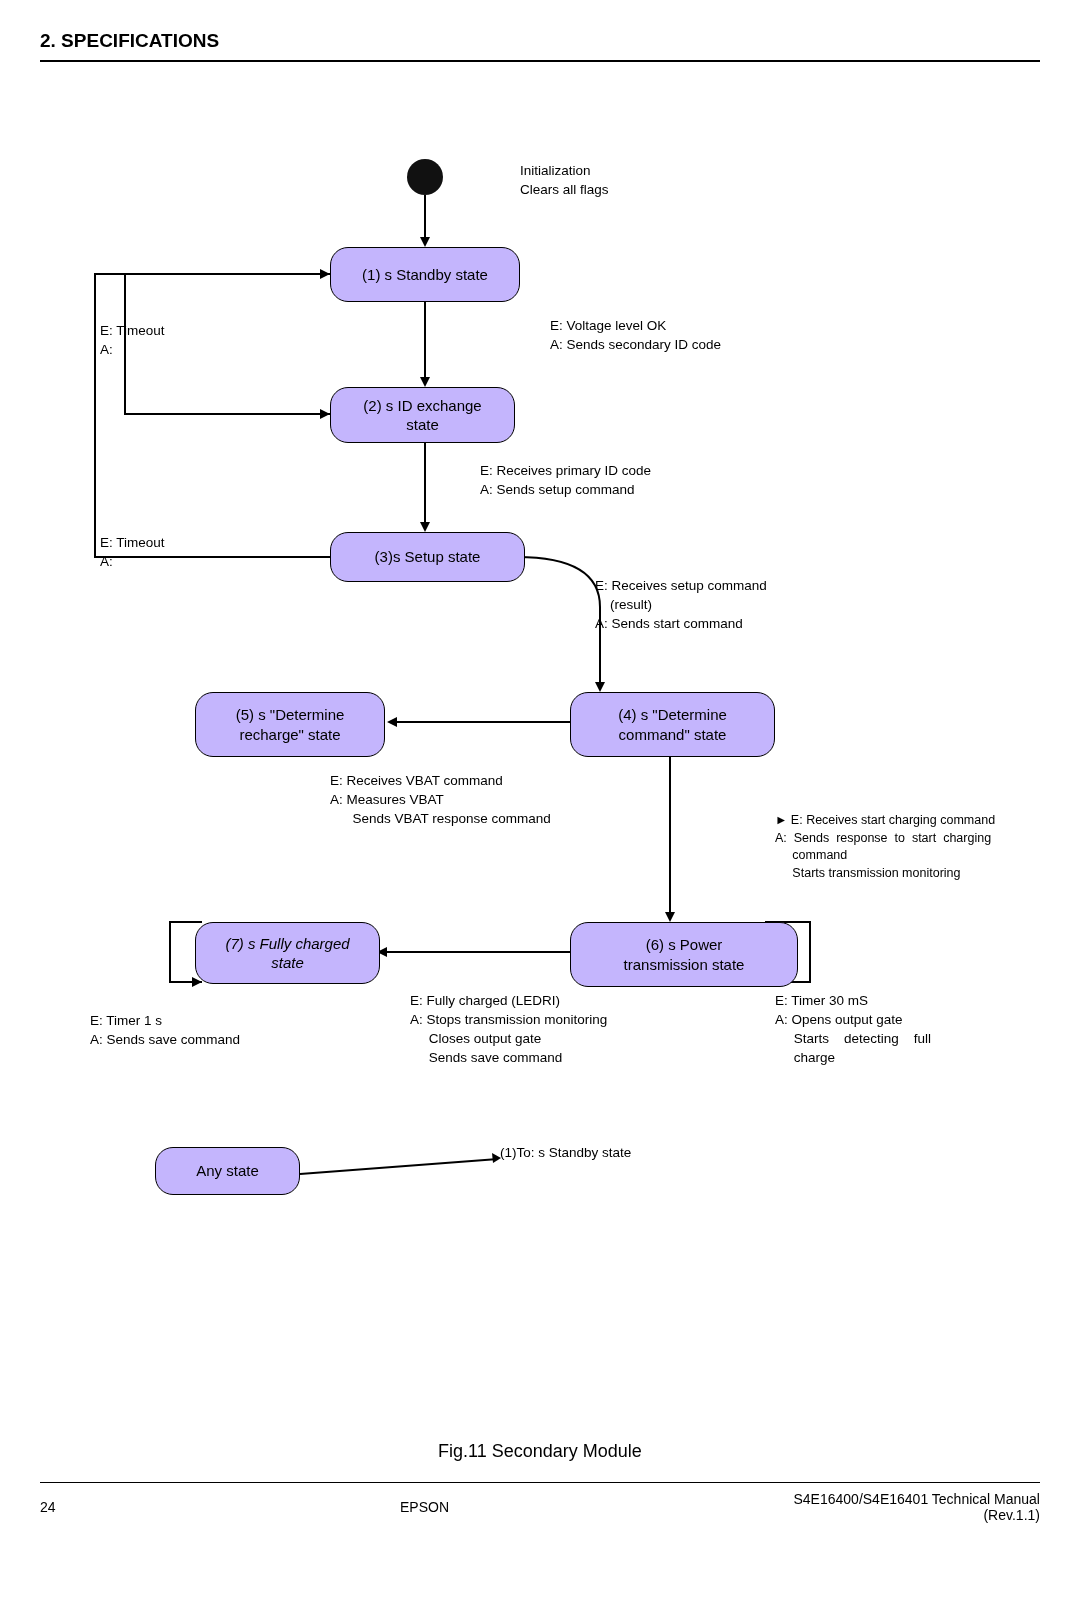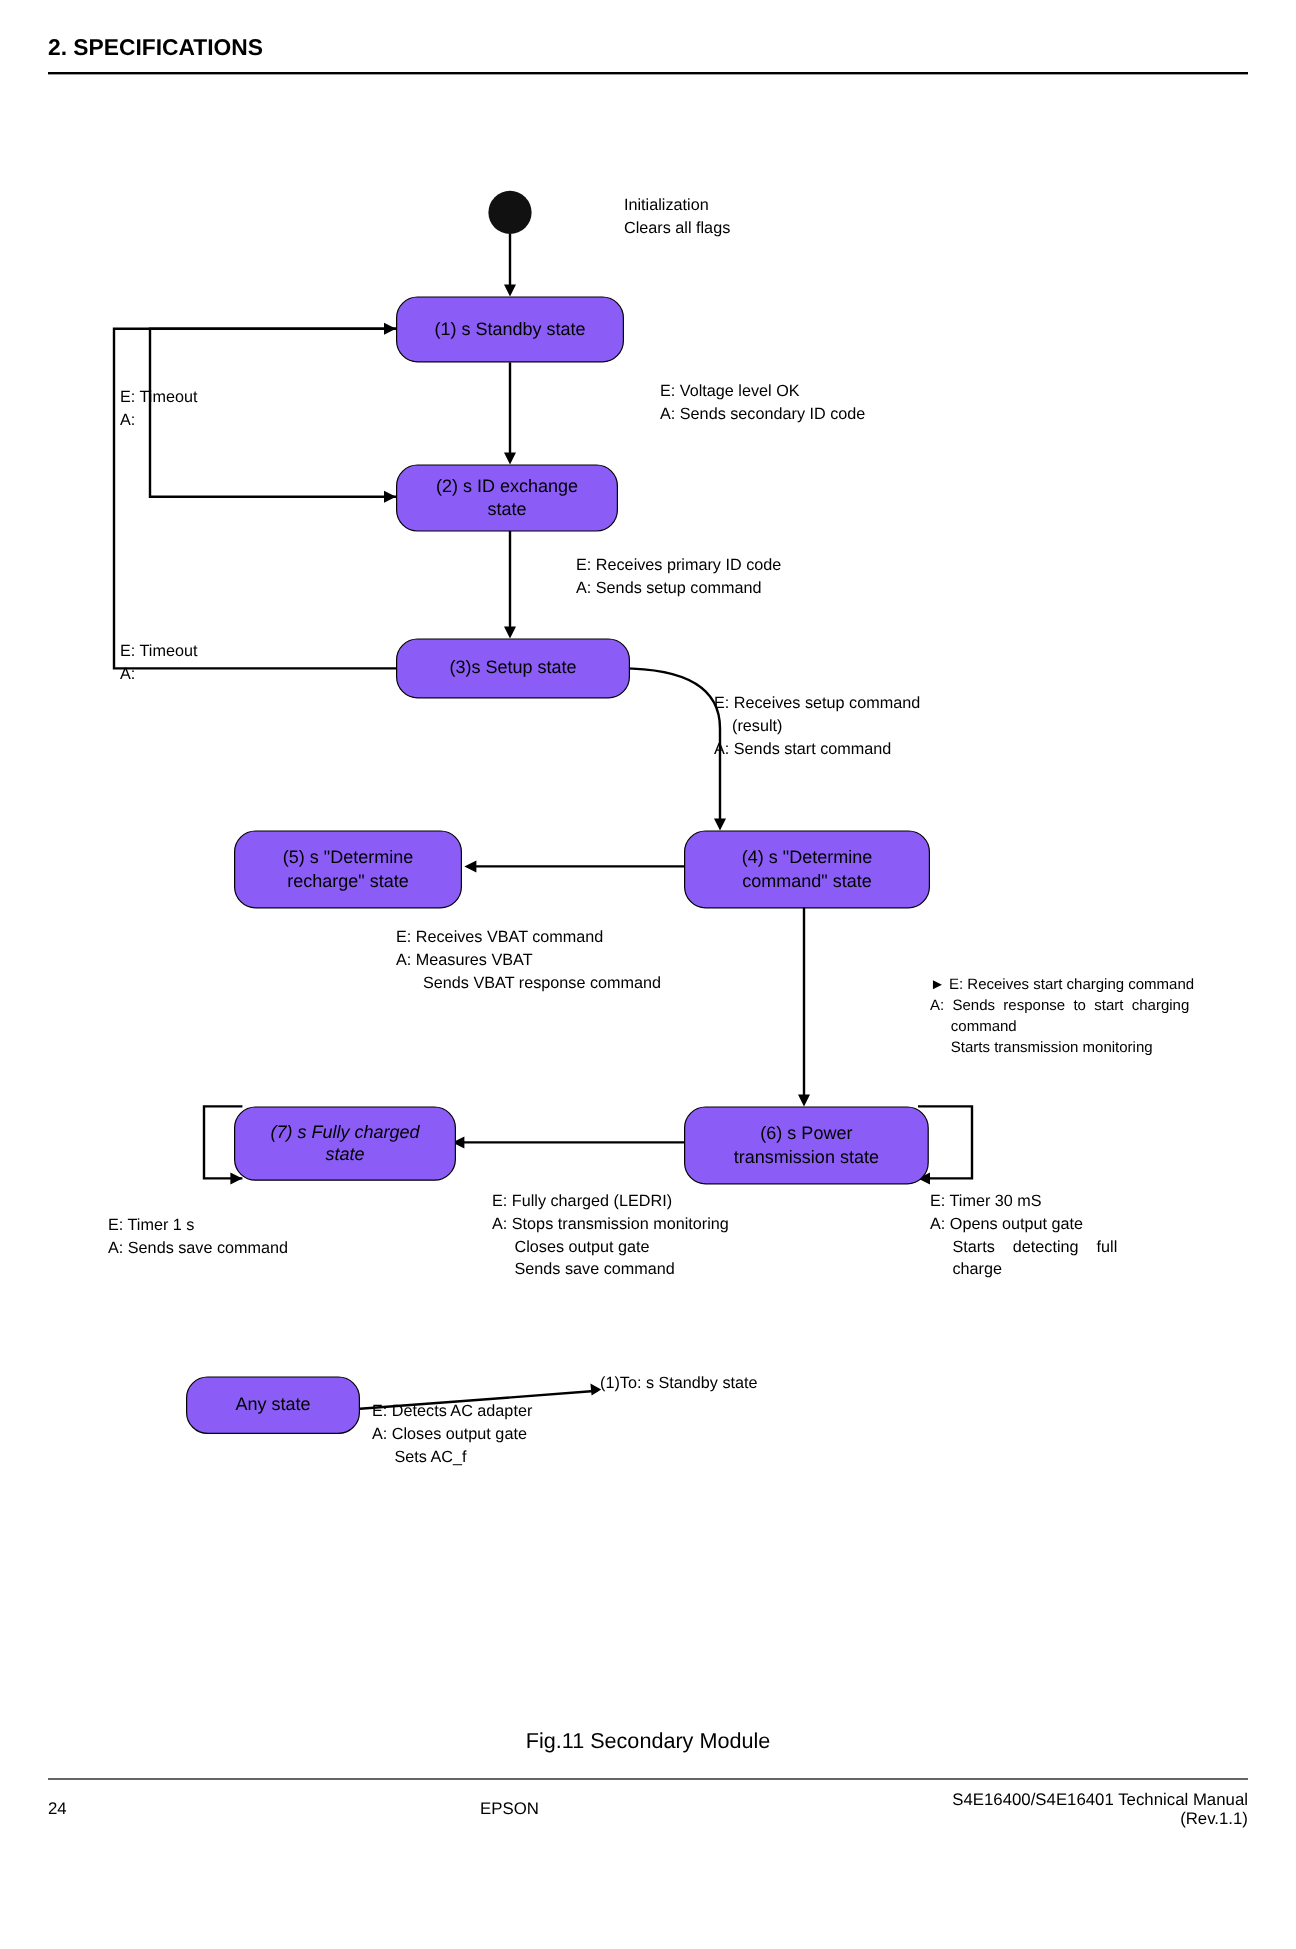--- a/index.html
+++ b/index.html
@@ -26,21 +26,21 @@
     }
     .diagram-area {
       position: relative;
       width: 100%;
       height: 1400px;
     }
     .state-box {
       position: absolute;
       border: 1.5px solid #000;
       border-radius: 18px;
-      background: #8b5cf6;
+      background: #c4b5fd;
       text-align: center;
       font-size: 15px;
       display: flex;
       align-items: center;
       justify-content: center;
       padding: 8px 12px;
       line-height: 1.3;
     }
     .label {
       position: absolute;
@@ -121,21 +121,21 @@
     <div class="state-box" style="left:290px; top:175px; width:190px; height:55px;">(1) s Standby state</div>
 
     <div class="state-box" style="left:290px; top:315px; width:185px; height:56px; text-align:center;">(2) s ID exchange<br>state</div>
 
     <div class="state-box" style="left:290px; top:460px; width:195px; height:50px;">(3)s Setup state</div>
 
     <div class="state-box" style="left:530px; top:620px; width:205px; height:65px;">(4) s "Determine<br>command" state</div>
 
     <div class="state-box" style="left:155px; top:620px; width:190px; height:65px;">(5) s "Determine<br>recharge" state</div>
 
-    <div class="state-box" style="left:530px; top:850px; width:204px; height:65px;">(6) s Power<br>transmission state</div>
+    <div class="state-box" style="left:530px; top:850px; width:228px; height:65px;">(6) s Power<br>transmission state</div>
 
     <div class="state-box" style="left:155px; top:850px; width:185px; height:62px;font-style:italic;">(7) s Fully charged<br>state</div>
 
     <div class="state-box" style="left:115px; top:1075px; width:145px; height:48px;">Any state</div>
 
     <div class="label" style="left:480px; top:90px; text-align:left;">Initialization<br>Clears all flags</div>
 
     <div class="label" style="left:510px; top:245px;">E: Voltage level OK<br>A: Sends secondary ID code</div>
 
     <div class="label" style="left:60px; top:250px;">E: Timeout<br>A:</div>
@@ -149,21 +149,20 @@
     <div class="label" style="left:290px; top:700px;">E: Receives VBAT command<br>A: Measures VBAT<br>&nbsp;&nbsp;&nbsp;&nbsp;&nbsp;&nbsp;Sends VBAT response command</div>
 
     <div class="label" style="left:735px; top:740px; font-size:12.5px;">► E: Receives start charging command<br>A:&nbsp; Sends&nbsp; response&nbsp; to&nbsp; start&nbsp; charging<br>&nbsp;&nbsp;&nbsp;&nbsp;&nbsp;command<br>&nbsp;&nbsp;&nbsp;&nbsp;&nbsp;Starts transmission monitoring</div>
 
     <div class="label" style="left:735px; top:920px;">E: Timer 30 mS<br>A: Opens output gate<br>&nbsp;&nbsp;&nbsp;&nbsp;&nbsp;Starts&nbsp;&nbsp;&nbsp;&nbsp;detecting&nbsp;&nbsp;&nbsp;&nbsp;full<br>&nbsp;&nbsp;&nbsp;&nbsp;&nbsp;charge</div>
 
     <div class="label" style="left:370px; top:920px;">E: Fully charged (LEDRI)<br>A: Stops transmission monitoring<br>&nbsp;&nbsp;&nbsp;&nbsp;&nbsp;Closes output gate<br>&nbsp;&nbsp;&nbsp;&nbsp;&nbsp;Sends save command</div>
 
     <div class="label" style="left:50px; top:940px;">E: Timer 1 s<br>A: Sends save command</div>
 
-    <div class="label" style="left:270px; top:1095px;">E: Detects AC adapter<br>A: Closes output gate<br>&nbsp;&nbsp;&nbsp;&nbsp;&nbsp;Sets AC_f</div>
 
     <div class="label" style="left:460px; top:1072px;">(1)To: s Standby state</div>
 
     <div class="fig-caption" style="position:absolute; bottom:10px; left:0; right:0;">Fig.11    Secondary Module</div>
 
   </div>
 
   <div class="footer-line">
     <span>24</span>
     <span>EPSON</span>

